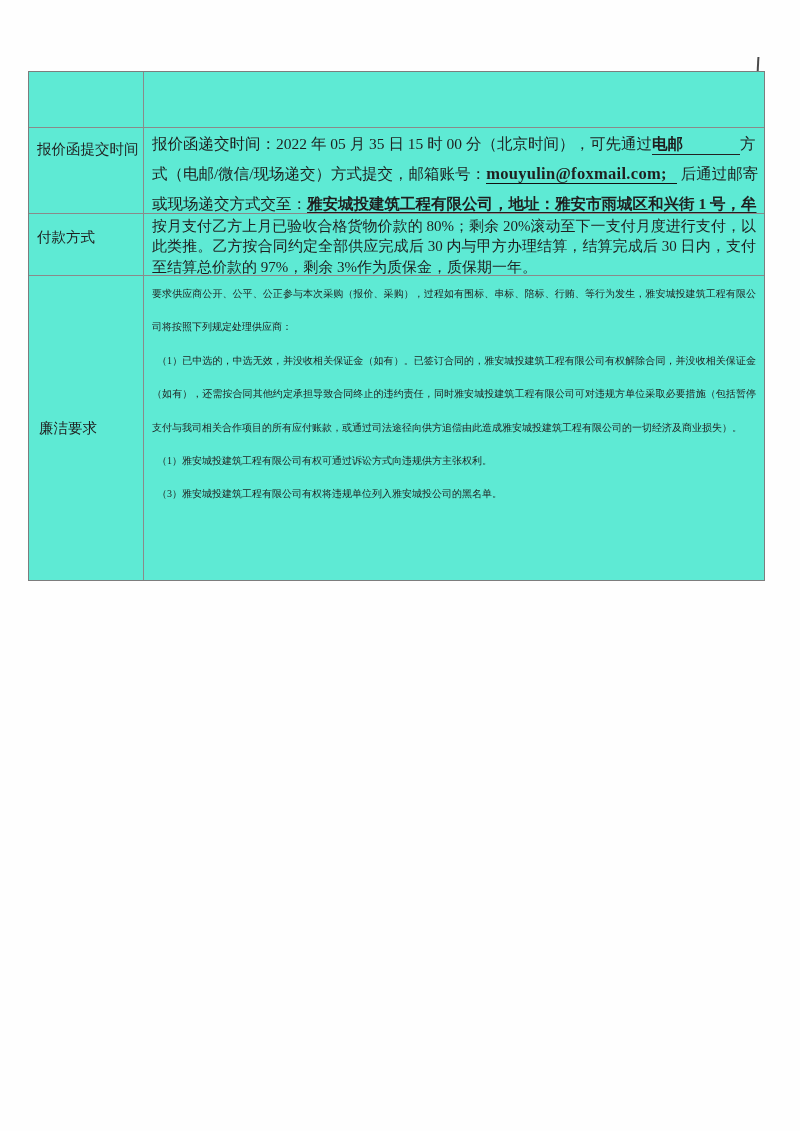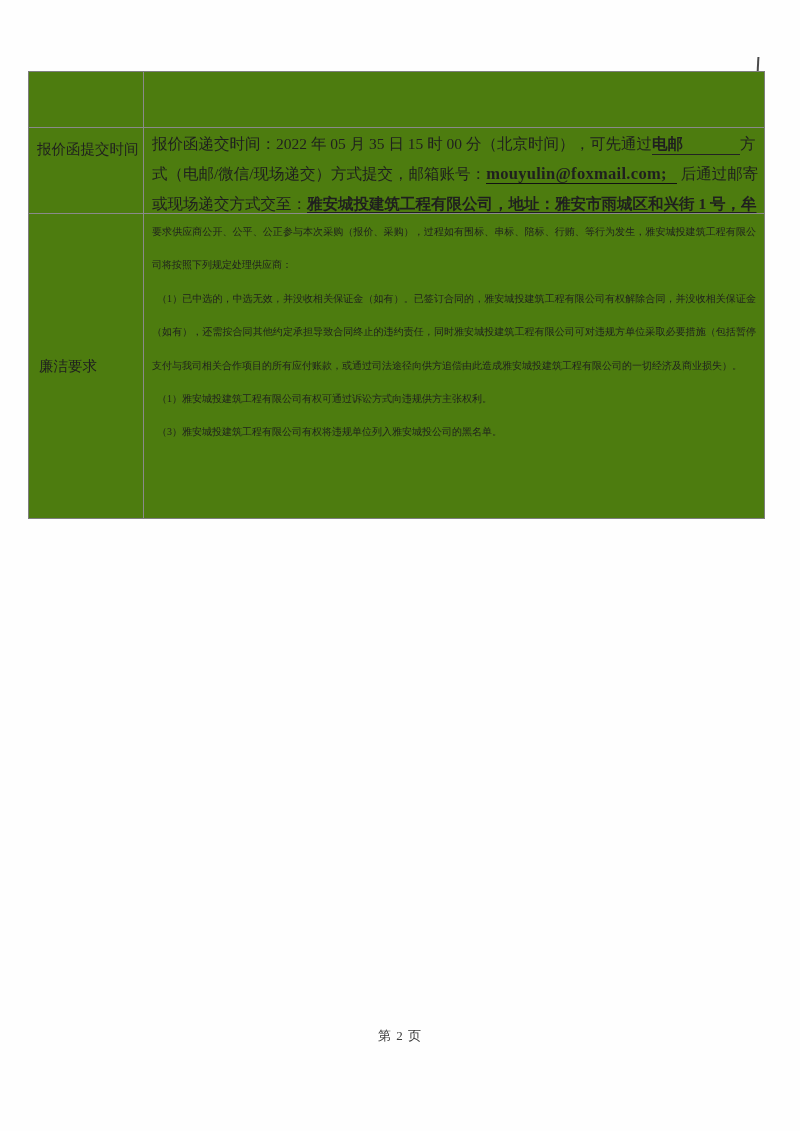--- a/index.html
+++ b/index.html
@@ -11,21 +11,21 @@
     color: #1f1f1f;
     overflow: hidden;
   }
   .page { position: absolute; inset: 0; background: #fefefe; }
 
   .doc-table {
     position: absolute;
     left: 28px; top: 71px;
     width: 737px;
     border: 1px solid #7d7d7d;
-    background: #4d7c0f;
+    background: #5eead4;
   }
   .t-row { display: flex; border-top: 1px solid #8a8a8a; }
   .t-row.first { border-top: none; }
   .cell-label {
     width: 115px; flex: 0 0 115px;
     border-right: 1px solid #8a8a8a;
     font-size: 14.5px;
     padding: 12px 2px 0 8px;
     white-space: nowrap;
     overflow: visible;
@@ -120,28 +120,31 @@
       <div class="cell-content"></div>
     </div>
 
     <div class="t-row row-quote">
       <div class="cell-label">报价函提交时间</div>
       <div class="cell-content">
         <span>报价函递交时间：2022 年 05 月 35 日 15 时 00 分（北京时间），可先通过</span><span class="blank-underline">电邮</span><span>方式（电邮/微信/现场递交）方式提交，邮箱账号：</span><span class="email-mono">mouyulin@foxmail.com;</span><span> 后通过邮寄或现场递交方式交至：</span><span class="underline-bold">雅安城投建筑工程有限公司，地址：雅安市雨城区和兴街 1 号，牟工，17781610587</span>
       </div>
     </div>
 
+    <div class="t-row row-payment">
+      <div class="cell-label">付款方式</div>
+      <div class="cell-content">按月支付乙方上月已验收合格货物价款的 80%；剩余 20%滚动至下一支付月度进行支付，以此类推。乙方按合同约定全部供应完成后 30 内与甲方办理结算，结算完成后 30 日内，支付至结算总价款的 97%，剩余 3%作为质保金，质保期一年。</div>
+    </div>
 
     <div class="t-row row-integrity">
       <div class="cell-label">廉洁要求</div>
       <div class="cell-content">
         <p>要求供应商公开、公平、公正参与本次采购（报价、采购），过程如有围标、串标、陪标、行贿、等行为发生，雅安城投建筑工程有限公司将按照下列规定处理供应商：</p>
         <p class="numbered">（1）已中选的，中选无效，并没收相关保证金（如有）。已签订合同的，雅安城投建筑工程有限公司有权解除合同，并没收相关保证金（如有），还需按合同其他约定承担导致合同终止的违约责任，同时雅安城投建筑工程有限公司可对违规方单位采取必要措施（包括暂停支付与我司相关合作项目的所有应付账款，或通过司法途径向供方追偿由此造成雅安城投建筑工程有限公司的一切经济及商业损失）。</p>
         <p class="numbered">（1）雅安城投建筑工程有限公司有权可通过诉讼方式向违规供方主张权利。</p>
         <p class="numbered">（3）雅安城投建筑工程有限公司有权将违规单位列入雅安城投公司的黑名单。</p>
       </div>
     </div>
 
   </div>
 
-  <div class="page-footer">第 2 页</div>
 
 </div>
 
 </body></html>

